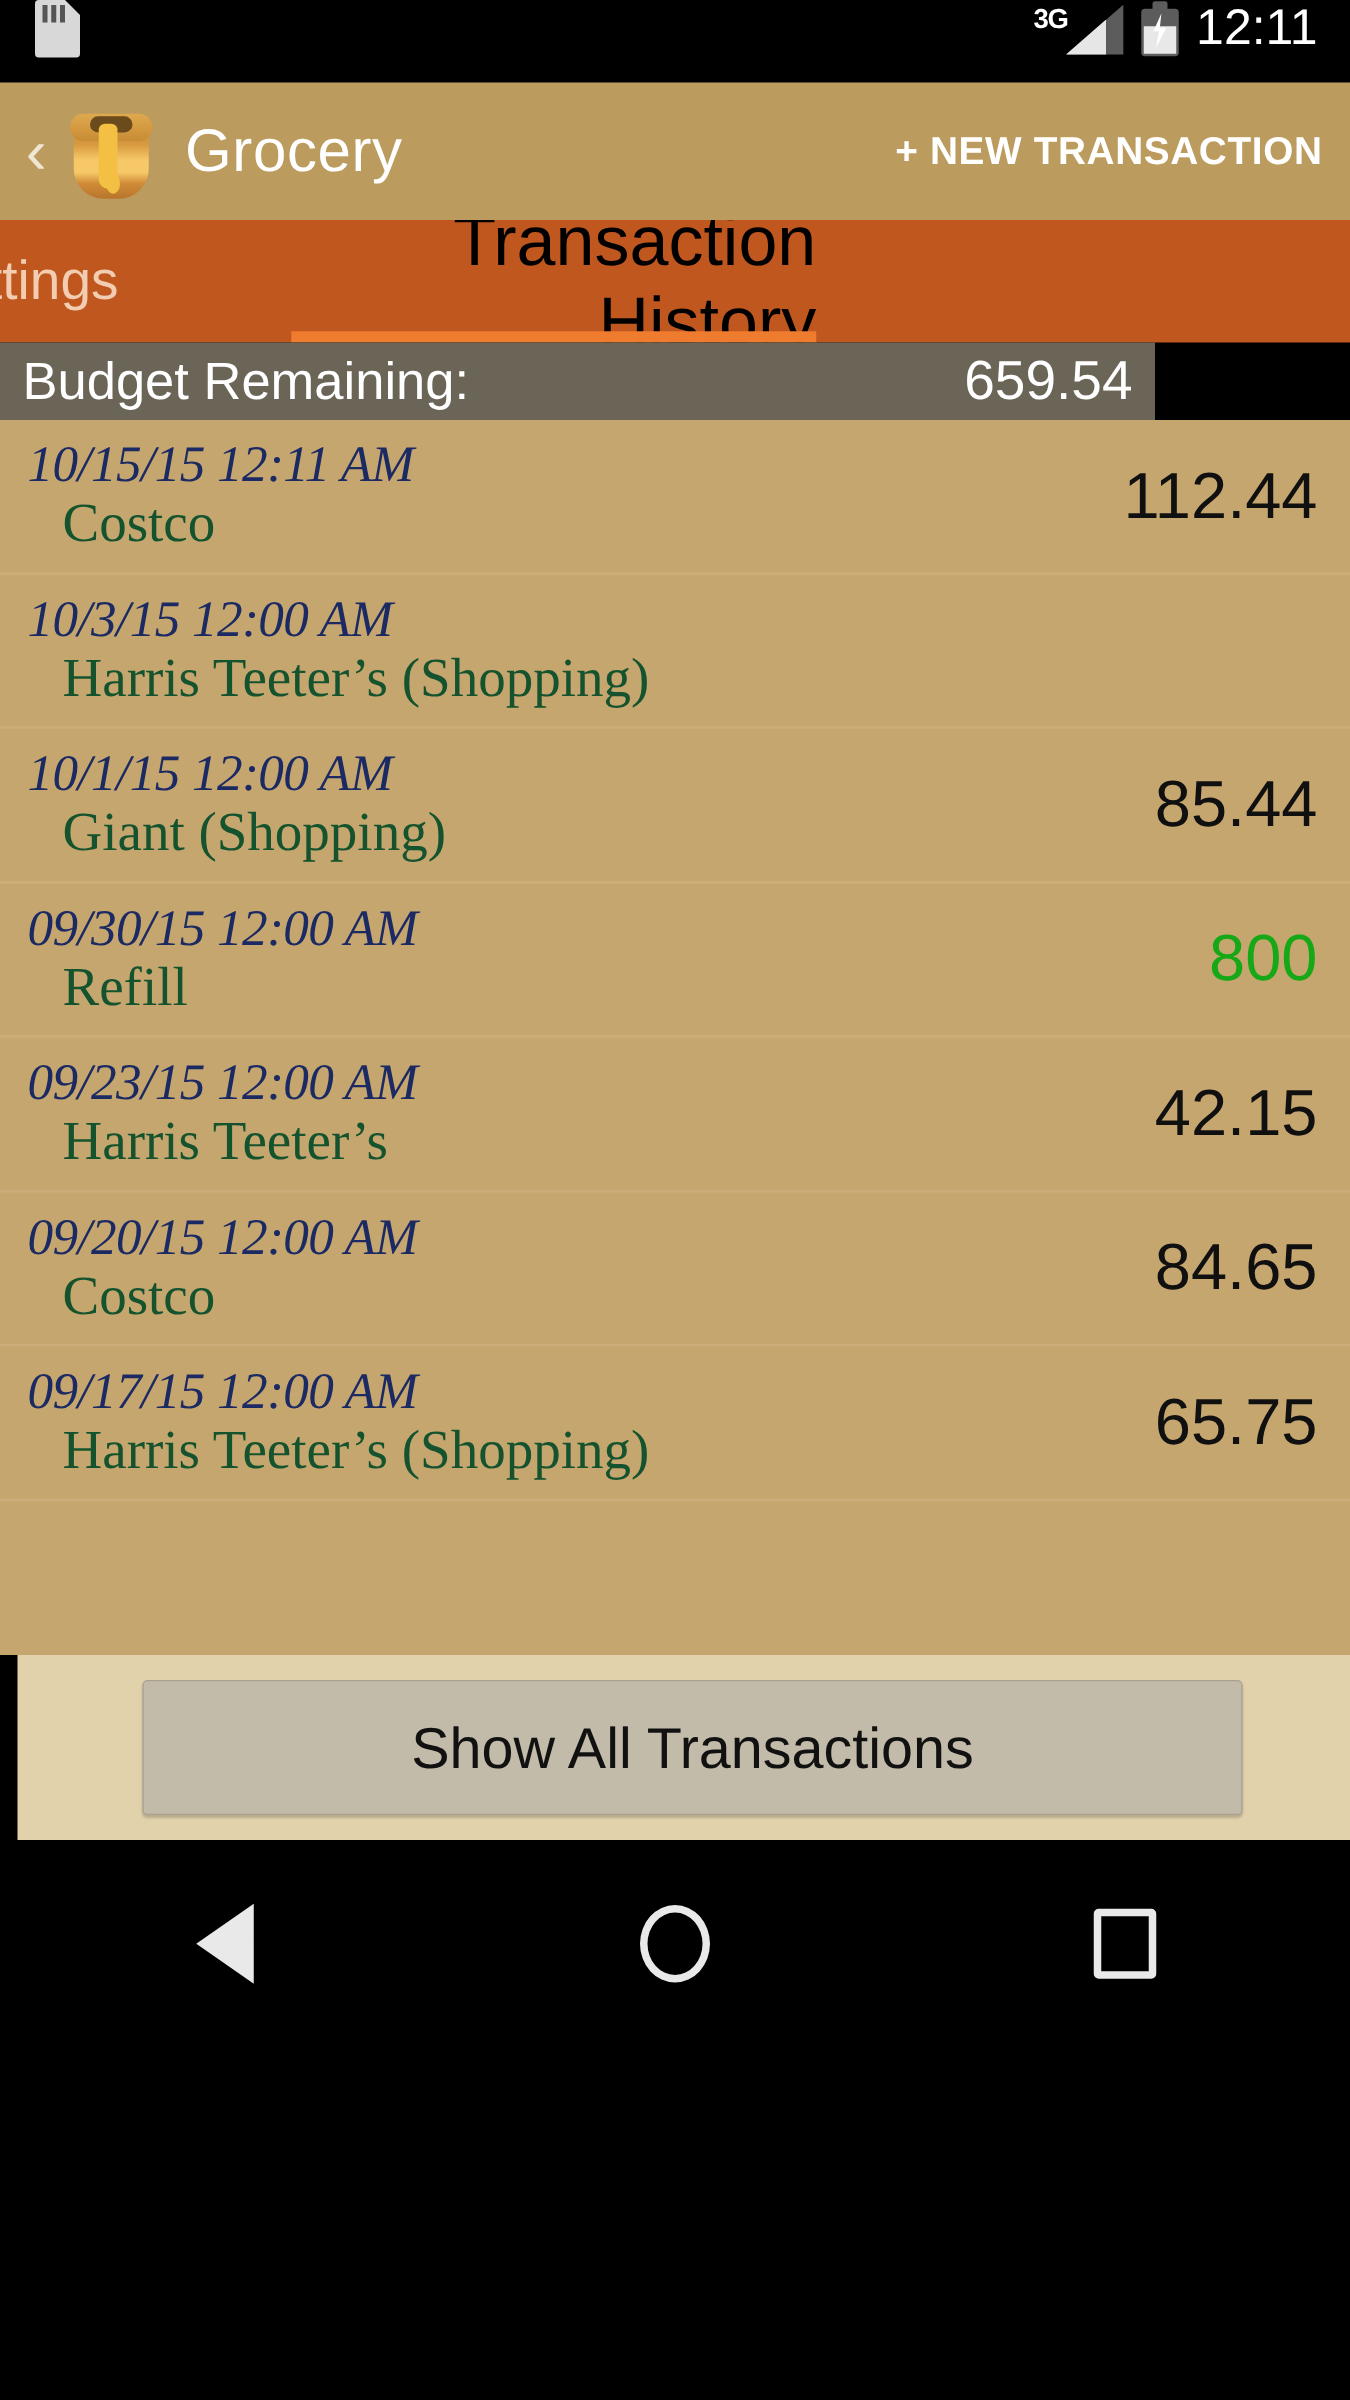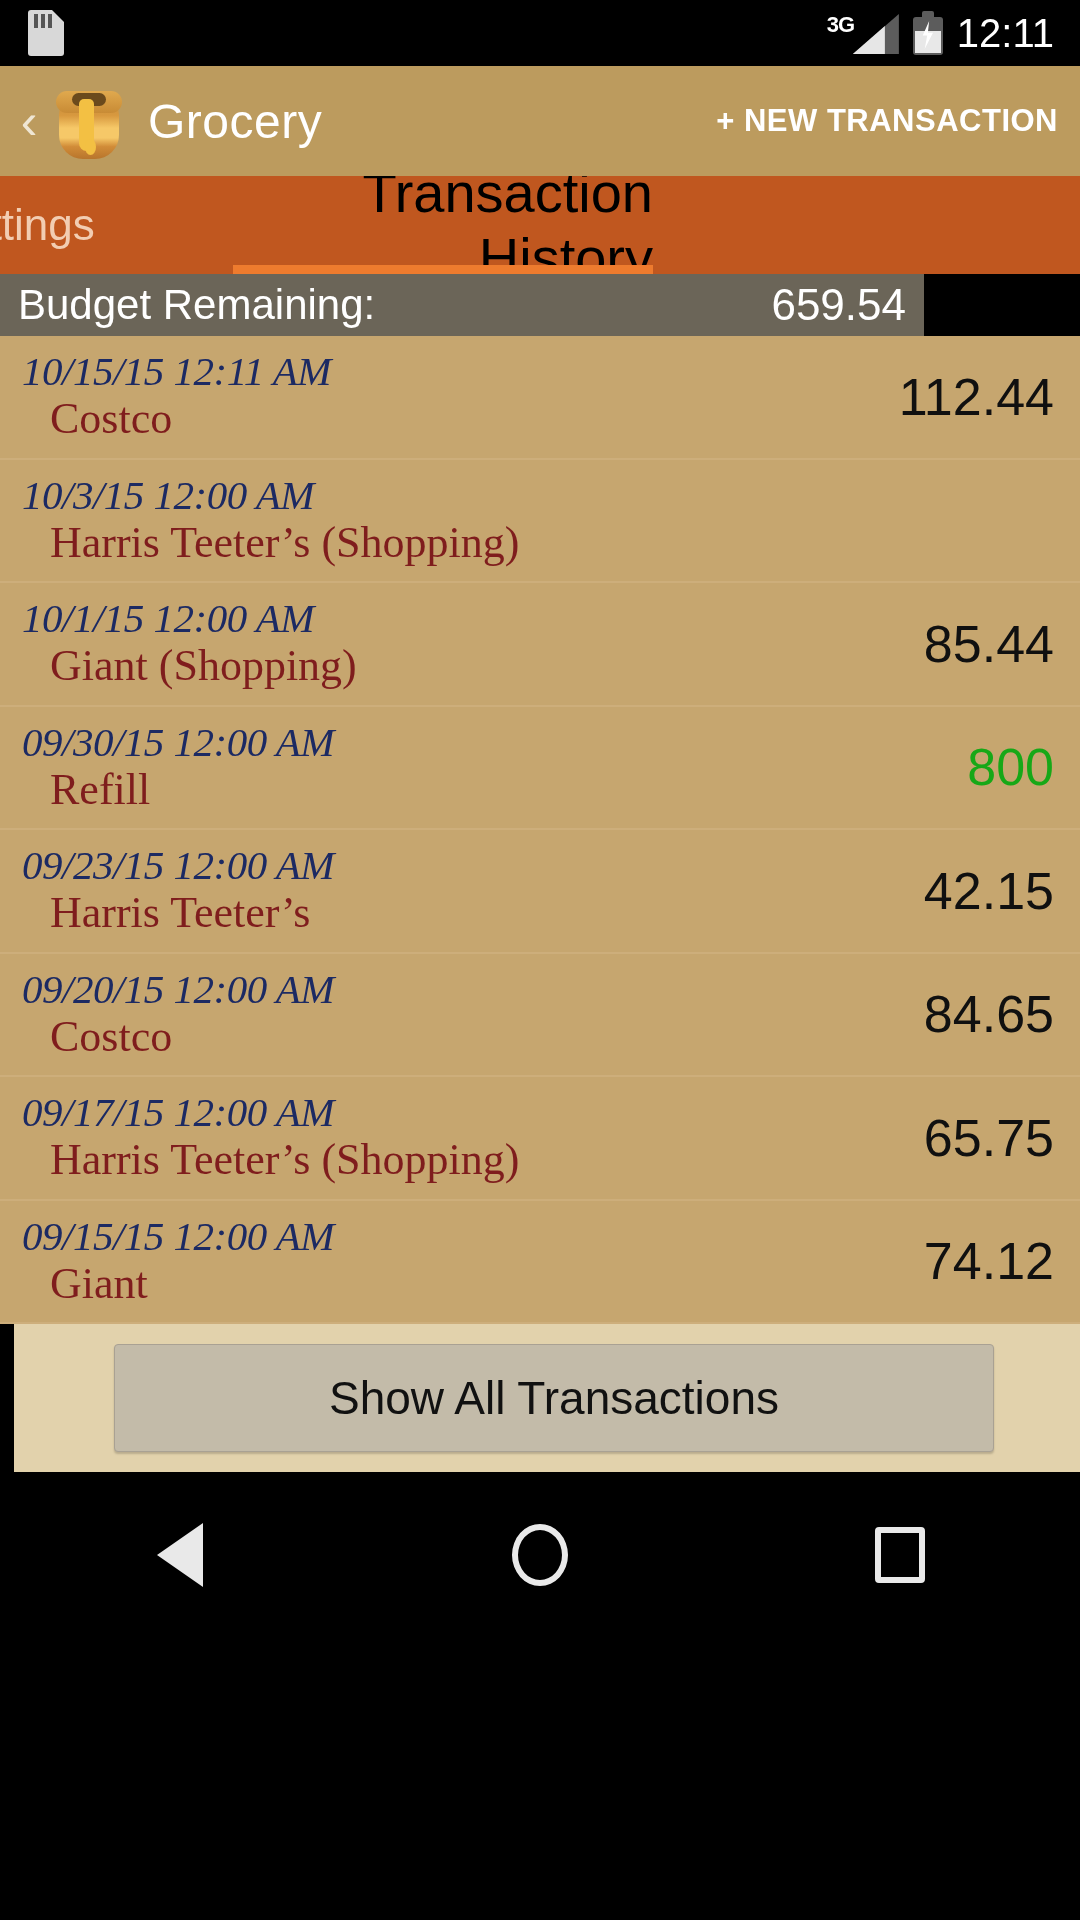--- a/index.html
+++ b/index.html
@@ -7,21 +7,21 @@
   body {
     font-family:"Liberation Sans", sans-serif;
     background:#000;
     overflow:hidden;
   }
   .device { position:relative; width:1080px; height:1920px; background:#000; }
 
   
   .statusbar {
     position:absolute; top:0; left:0; width:1080px; height:66px;
-    background:#000; display:flex; align-items:center;
+    background:#000; display:flex; align-items:flex-start;
   }
   .sb-left { display:flex; align-items:center; padding-left:28px; }
   .sd-icon { position:relative; width:36px; height:46px; }
   .sd-icon .body {
     position:absolute; left:0; top:0; width:36px; height:46px;
     background:#d8d8d8; border-radius:3px 8px 3px 3px;
   }
   .sd-icon .notch {
     position:absolute; right:0; top:0; width:12px; height:12px;
     background:#000; clip-path:polygon(100% 0, 0 0, 100% 100%);
@@ -147,21 +147,21 @@
   .row {
     position:relative; height:123.5px; width:1080px;
     border-bottom:2px solid #cdae7b; display:flex; align-items:center;
   }
   .row-left { padding-left:22px; flex:1;font-family:Liberation Serif, serif; }
   .row-date {
     color:#1c2a63; font-size:41px; font-style:italic; font-weight:500;
     line-height:1.05; letter-spacing:-0.5px;
   }
   .row-name {
-    color:#7f1d1d; font-size:44px; line-height:1.1; padding-left:28px;
+    color:#14532d; font-size:44px; line-height:1.1; padding-left:28px;
     margin-top:2px;
   }
   .row-amount {
     color:#101010; font-size:52px; padding-right:26px; white-space:nowrap;
   }
   .row-amount.credit { color:#17A817; }
 
   
   .footer {
     position:absolute; top:1324px; left:14px; width:1080px; height:148px;
@@ -300,27 +300,20 @@
         </div>
         <div class="row-amount">84.65</div>
       </div>
       <div class="row">
         <div class="row-left">
           <div class="row-date">09/17/15 12:00 AM</div>
           <div class="row-name">Harris Teeter’s (Shopping)</div>
         </div>
         <div class="row-amount">65.75</div>
       </div>
-      <div class="row">
-        <div class="row-left">
-          <div class="row-date">09/15/15 12:00 AM</div>
-          <div class="row-name">Giant</div>
-        </div>
-        <div class="row-amount">74.12</div>
-      </div>
     </div>
 
   <div class="footer">
     <div class="show-all-btn">Show All Transactions</div>
   </div>
 
   <div class="navbar">
     <div class="nav-btn">
       <div class="nav-back"></div>
     </div>

